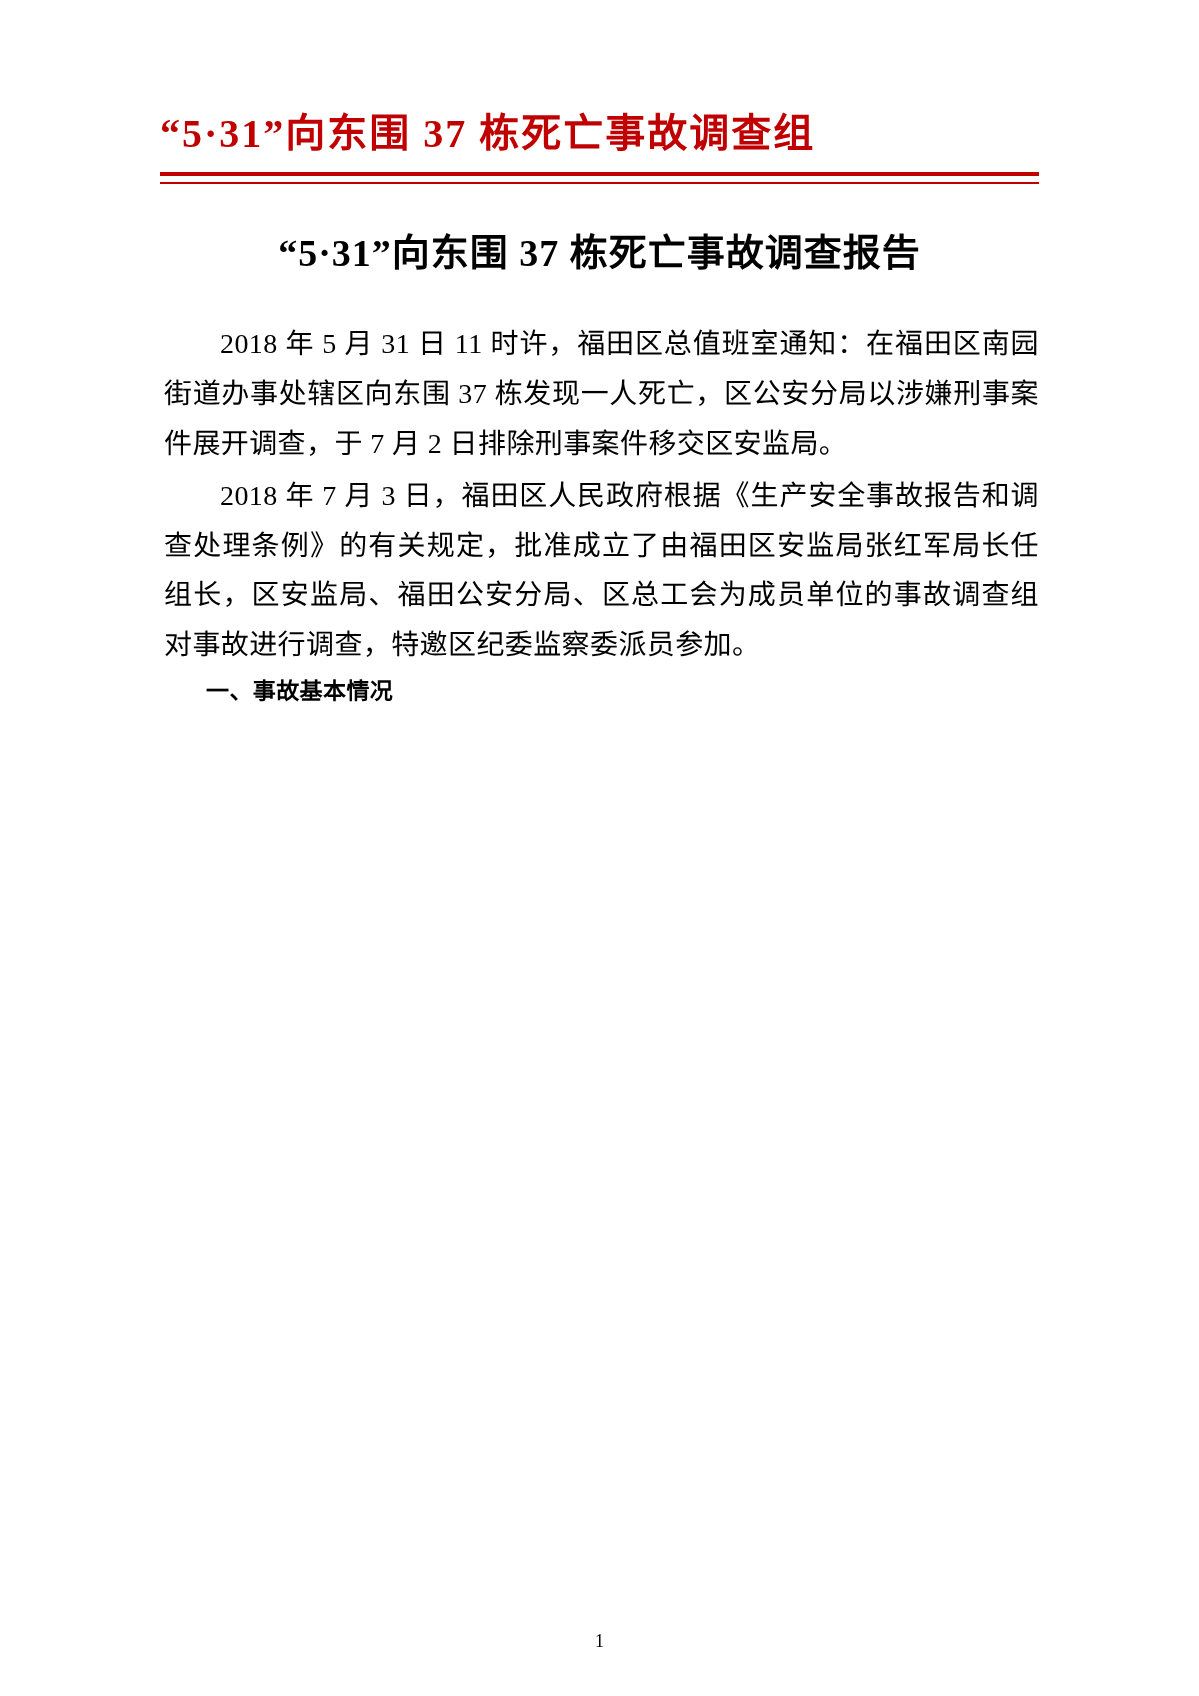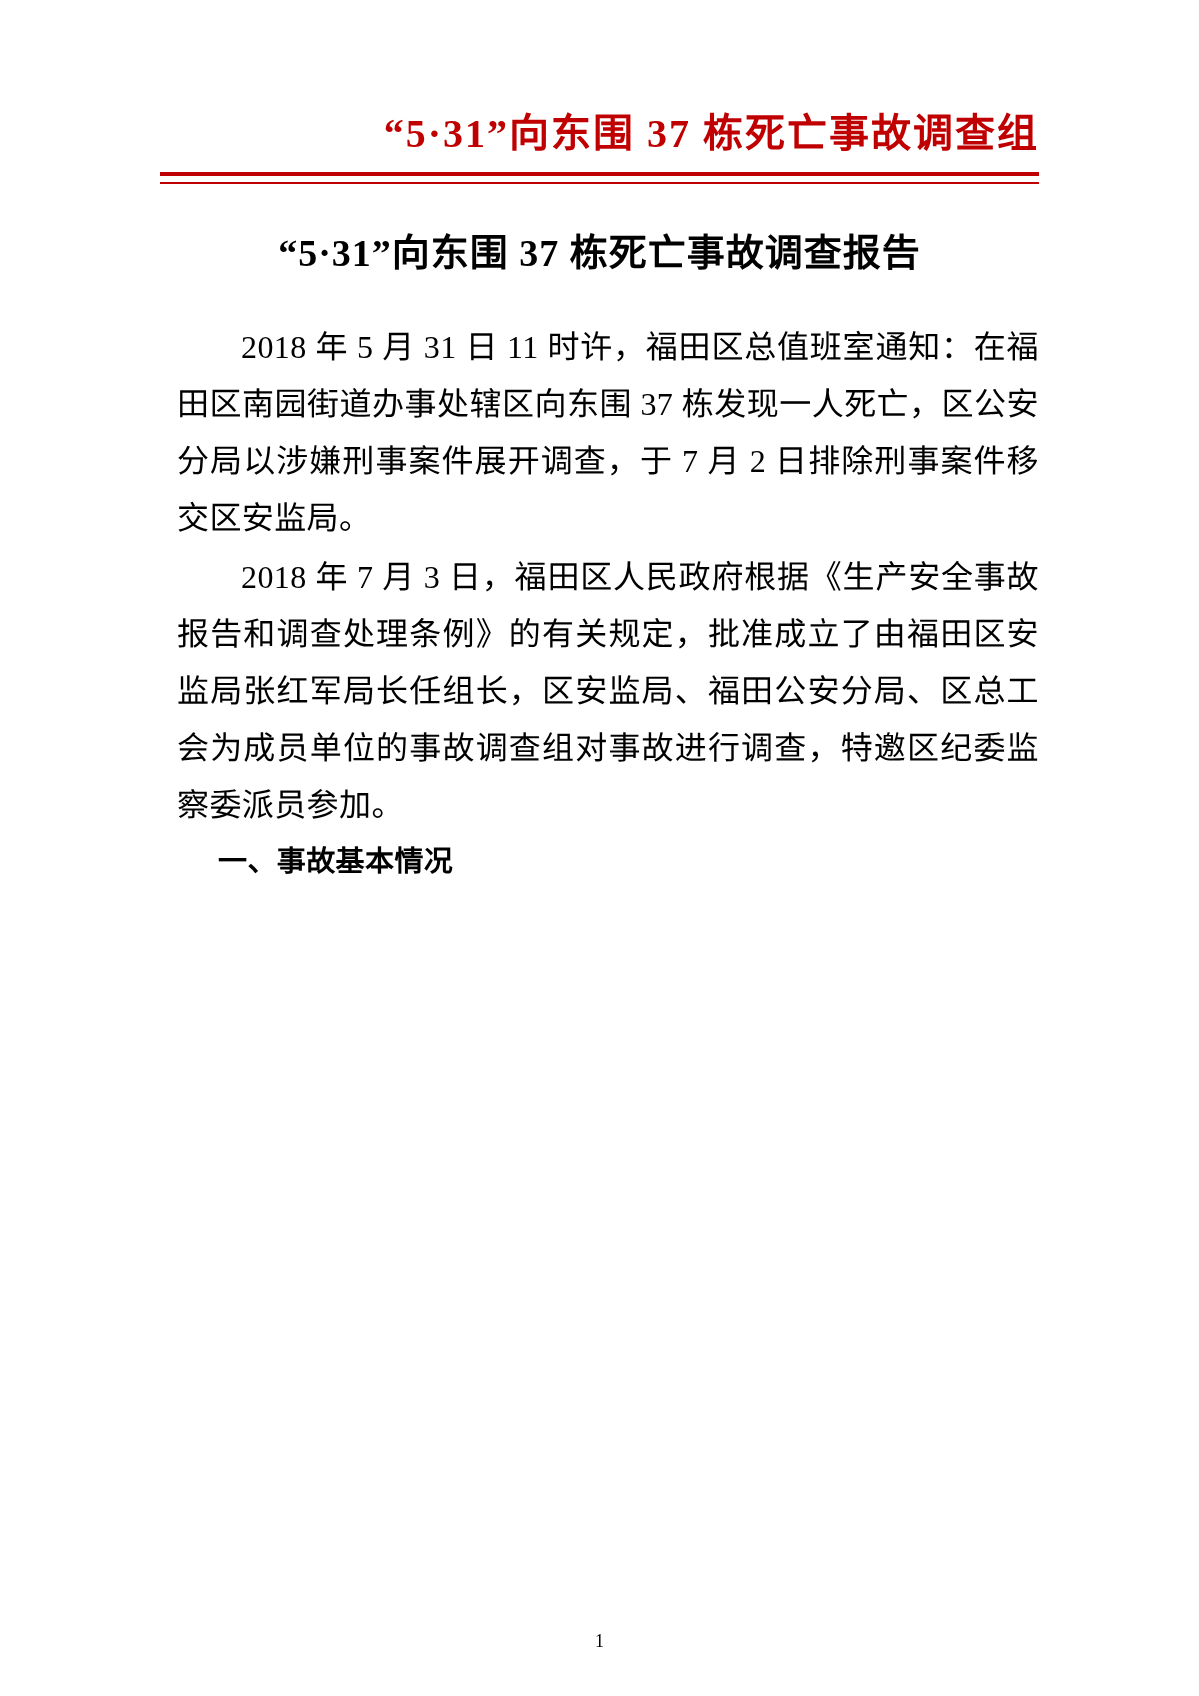--- a/index.html
+++ b/index.html
@@ -18,21 +18,21 @@
   .page {
     width: 1199px;
     height: 1696px;
     box-sizing: border-box;
     padding: 110px 160px 40px 160px;
     position: relative;
   }
 
   
   .letterhead {
-    text-align: right;
+    text-align: left;
     color: #c00000;
     font-weight: bold;
     font-size: 40px;
     letter-spacing: 2px;
     line-height: 1.2;
     padding-bottom: 14px;
     font-family: "Liberation Serif", "DejaVu Serif", serif;
   }
   .letterhead-rule {
     border-top: 4px solid #c00000;
@@ -49,33 +49,33 @@
     font-weight: bold;
     font-size: 38px;
     letter-spacing: 1px;
     line-height: 1.35;
     margin: 0 0 40px 0;
     font-family: Liberation Serif, serif;
   }
 
   
   .para {
-    font-size: 32px;
+    font-size: 28px;
     line-height: 1.78;
     text-align: justify;
     text-justify: inter-ideograph;
     text-indent: 2em;
-    margin: 0 0 2px 17px;
+    margin: 0 0 2px 4px;
     letter-spacing: 0.4px;
   }
   .para.no-indent {
     text-indent: 0;
   }
   .heading1 {
-    font-size: 29px;
+    font-size: 23px;
     line-height: 1.78;
     font-weight: bold;
     text-indent: 2em;
     margin: 0 0 2px 0;
     letter-spacing: 0.4px;
   }
 
   
   .page-number {
     position: absolute;

